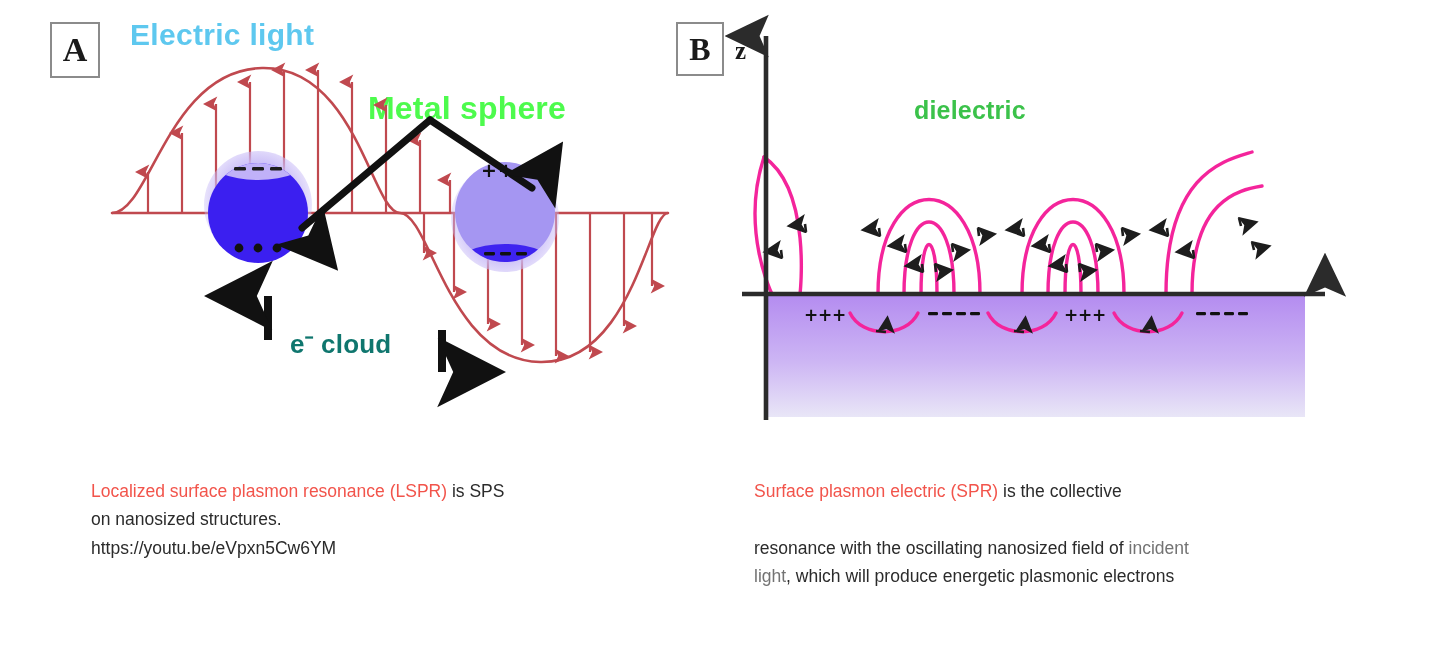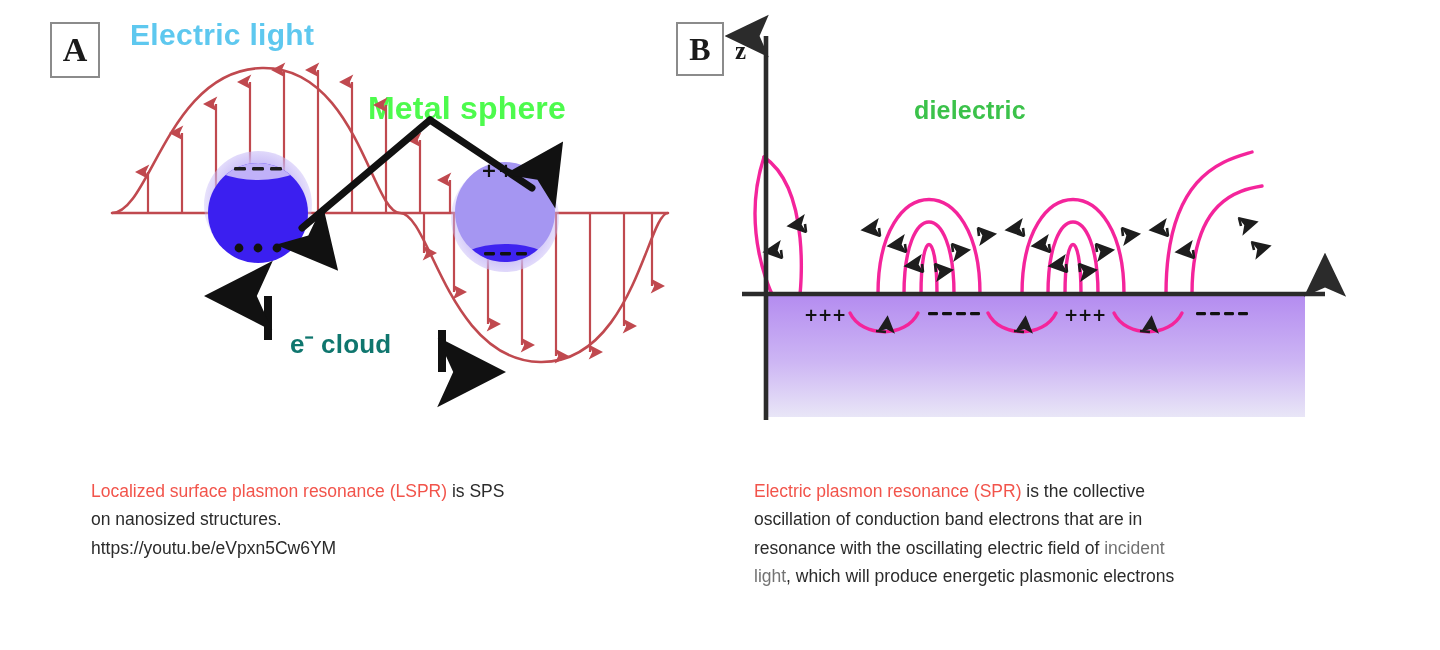--- a/index.html
+++ b/index.html
@@ -320,19 +320,19 @@
     </g>
   </svg>
 
   <div class="caption" id="caption-a">
     <span class="cap-red">Localized surface plasmon resonance (LSPR)</span><span> is SPS</span><br>
     <span>on nanosized structures.</span><br>
     <span>https://youtu.be/eVpxn5Cw6YM</span>
   </div>
 
   <div class="caption" id="caption-b">
-    <span class="cap-red">Electric plasmon resonance (SPR)</span><span> is the collective</span><br>
-    <span>oscillation of conduction band electrons that are in</span><br>
-    <span>resonance with the oscillating electric field of </span><span class="cap-bold">incident</span><br>
+    <span class="cap-red">Surface plasmon electric (SPR)</span><span> is the collective</span><br>
+    <br>
+    <span>resonance with the oscillating nanosized field of </span><span class="cap-bold">incident</span><br>
     <span class="cap-bold">light</span><span>, which will produce energetic plasmonic electrons</span><br>
   </div>
 
 </div>
 
 </body></html>

